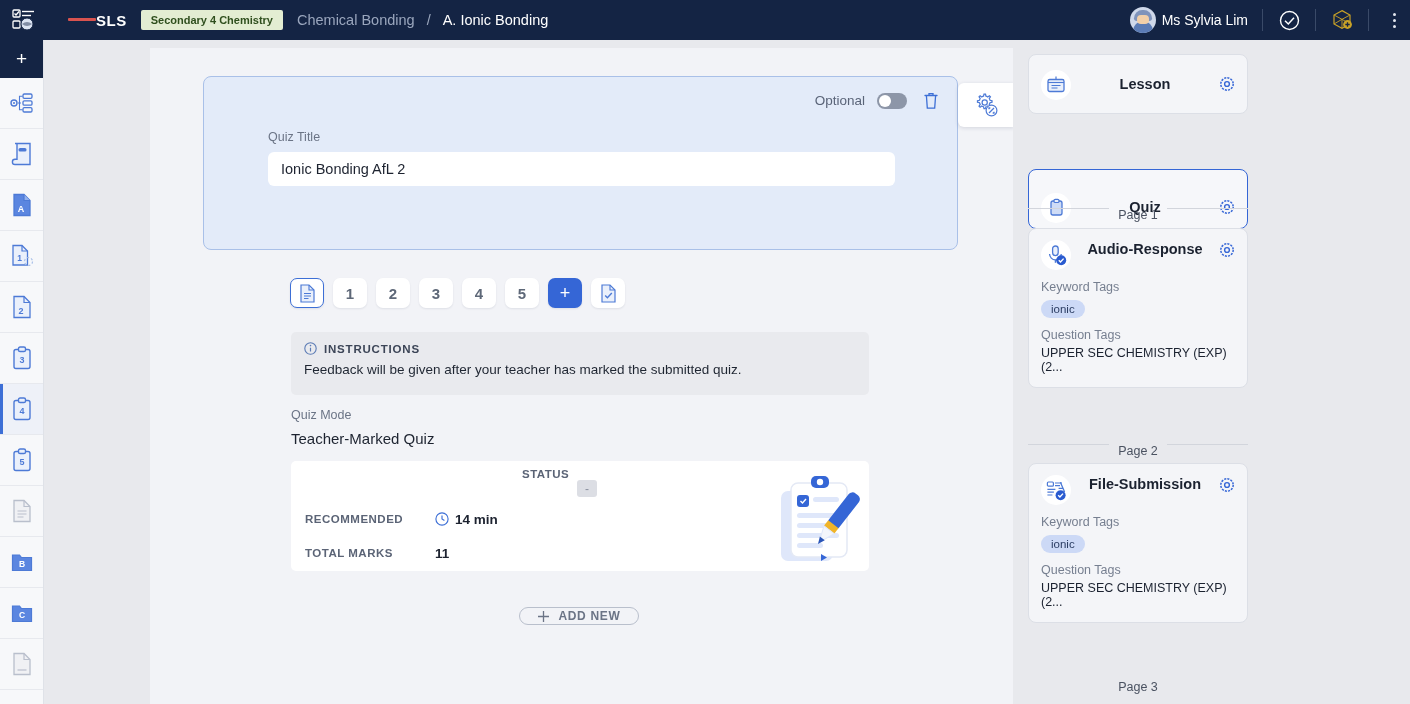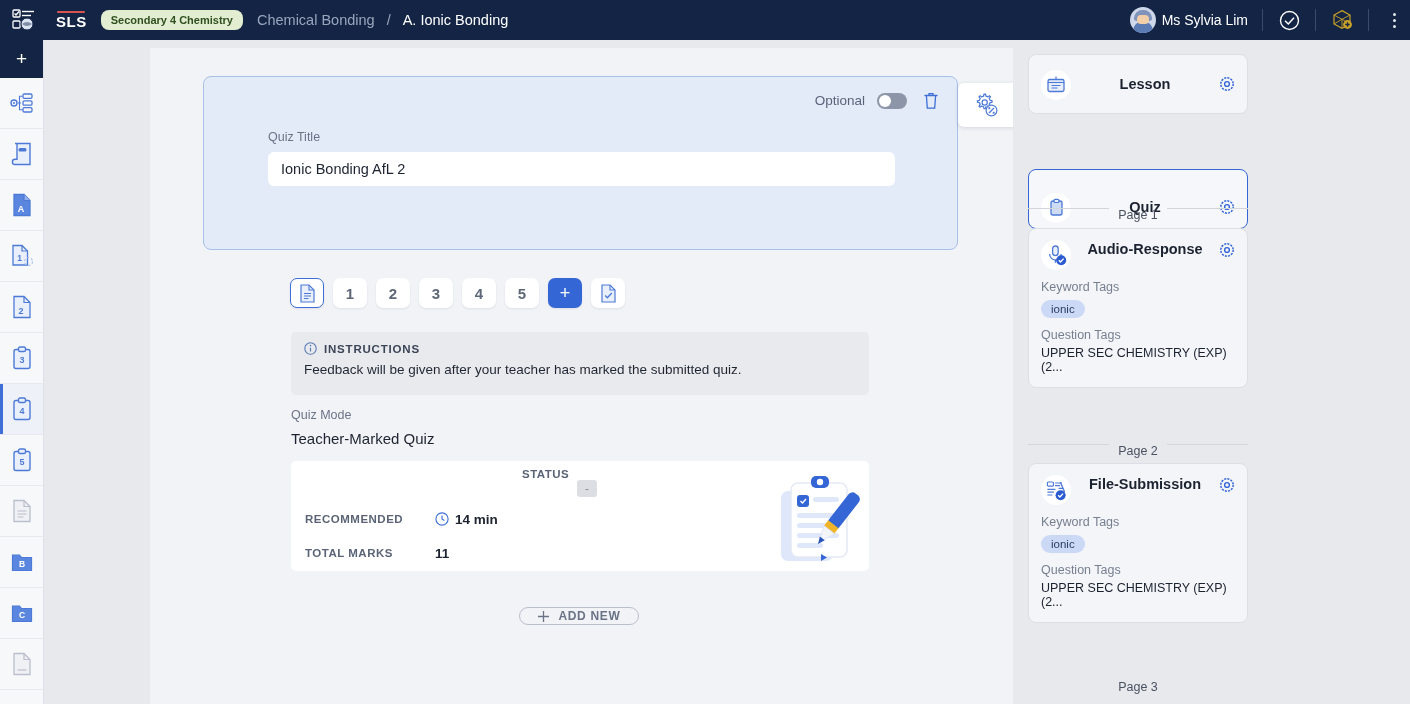--- a/index.html
+++ b/index.html
@@ -11,28 +11,28 @@
   }
 
   
   .topbar {
     position: absolute; top: 0; left: 0; width: 1410px; height: 40px;
     background: #142444; display: flex; align-items: center;
     color: #ffffff;
   }
   .tb-logo-slot { width: 48px; height: 40px; display: flex; align-items: center; justify-content: center; }
   .sls-mark {
-    margin-left: 8px; display: flex; flex-direction: column; align-items: center;
+    margin-left: 20px; display: flex; align-items: center;
     justify-content: center; line-height: 1;
   }
   .sls-bar { width: 28px; height: 2.5px; background: #d9534f; border-radius: 1px; margin-bottom: 1px; }
   .sls-text { font-size: 15px; font-weight: bold; letter-spacing: 0.5px; color:#fff; }
   .badge-class {
     margin-left: 14px; background: #e3edd2; color: #2f4f1e;
-    font-size: 11px; font-weight: bold; padding: 4px 10px; border-radius: 8px;
+    font-size: 11px; font-weight: bold; padding: 4px 10px; border-radius: 2px;
     white-space: nowrap;
   }
   .crumb { margin-left: 14px; font-size: 14.5px; color: #9aa6bd; }
   .crumb-sep { margin-left: 12px; font-size: 14.5px; color: #9aa6bd; }
   .crumb-current { margin-left: 12px; font-size: 14.5px; color: #ffffff; }
   .tb-right { margin-left: auto; display: flex; align-items: center; height: 40px; }
   .avatar {
     width: 26px; height: 26px; border-radius: 50%;
     background: #cfd8ea; position: relative; overflow: hidden; flex: none;
   }

